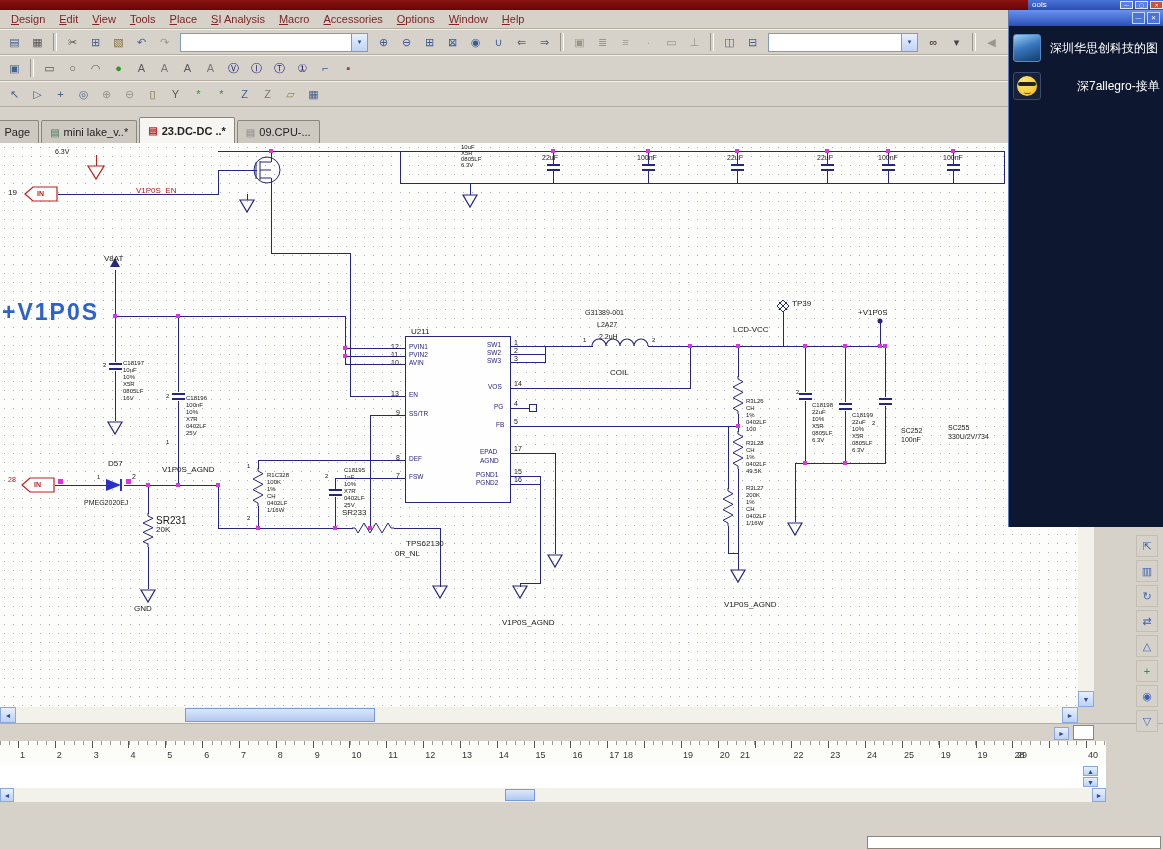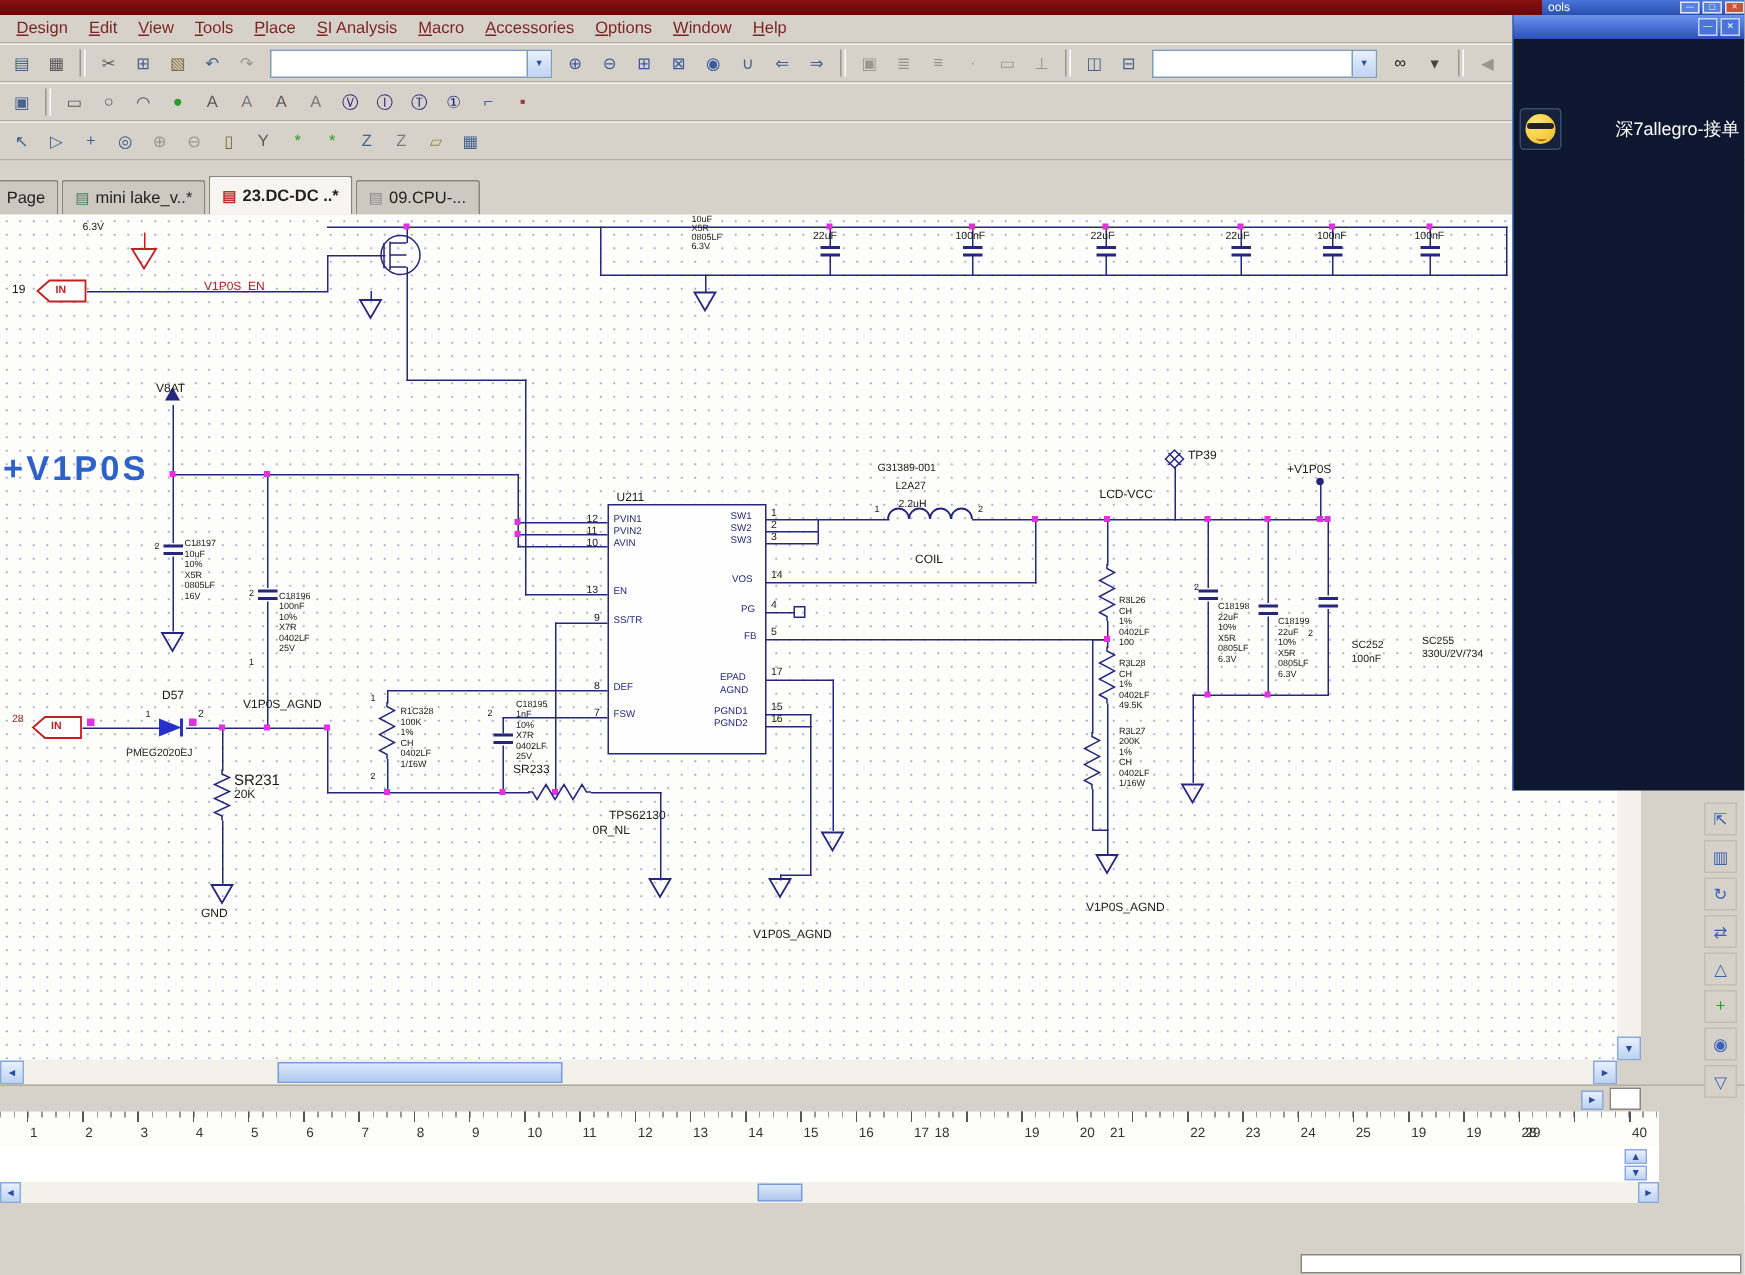--- a/index.html
+++ b/index.html
@@ -583,20 +583,24 @@
 </div>
 
 <div class="abs" id="bottomarea"></div>
 <div class="abs" id="whitebox"></div>
 
 <div class="abs" id="qqpanel">
   <div id="qqtitle">
     <span class="qbtn">—</span>
     <span class="qbtn">✕</span>
   </div>
+  <div class="qitem" style="top:24px;">
+    <div class="av1"></div>
+    <span>深圳华思创科技的图</span>
+  </div>
   <div class="qitem" style="top:62px;gap:36px;">
     <div class="av2">
         <div class="face"></div>
         <div class="glasses"></div>
         <div class="mouth"></div>
       </div>
     <span>深7allegro-接单</span>
   </div>
 </div>
 

